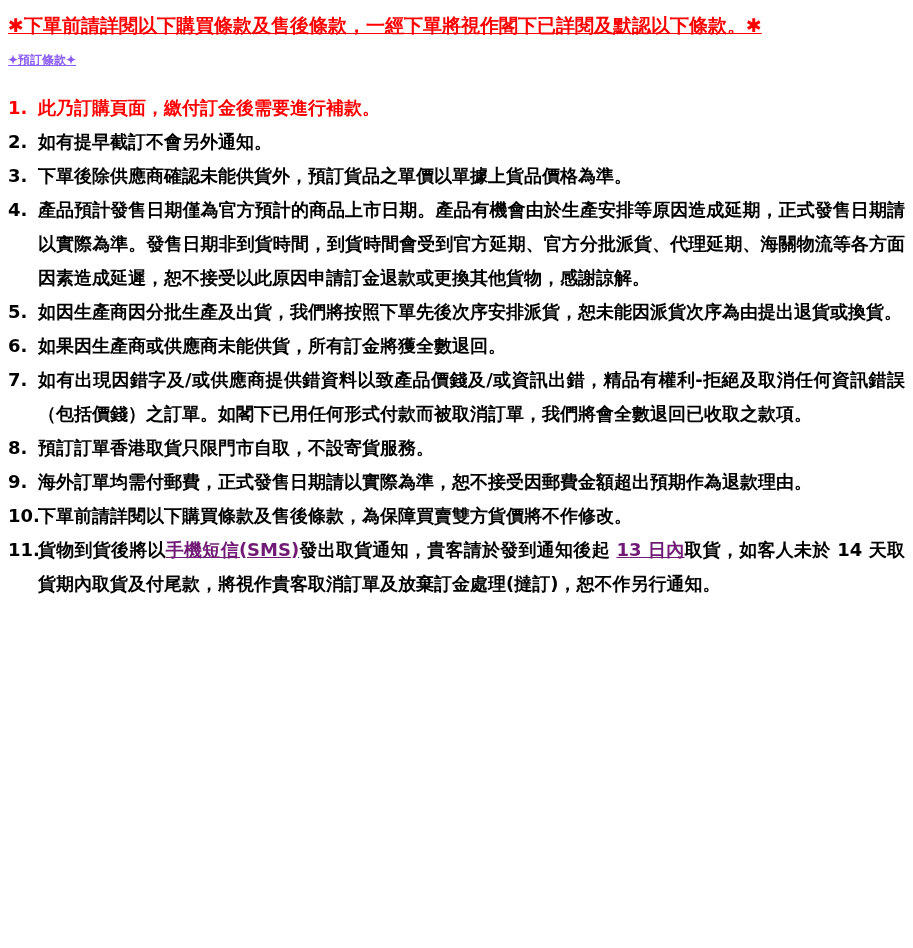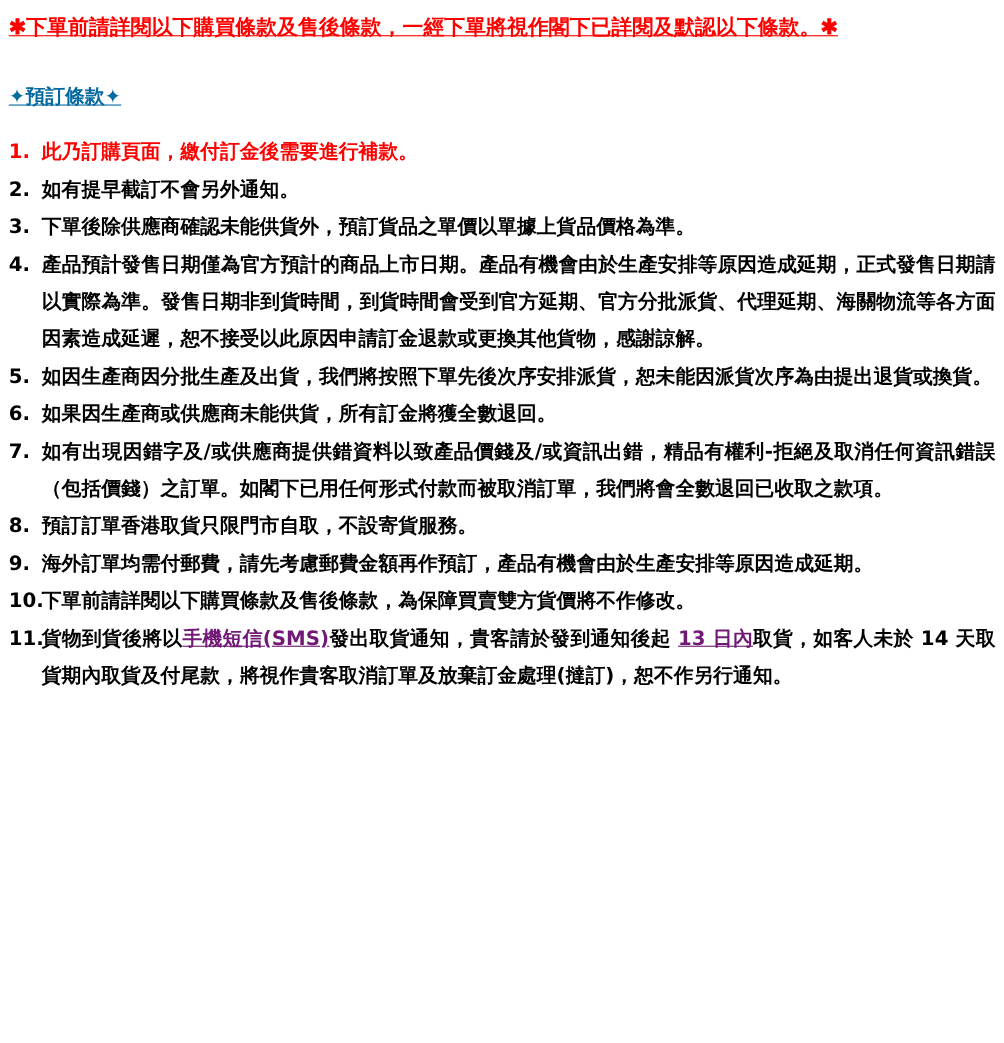--- a/index.html
+++ b/index.html
@@ -14,28 +14,28 @@
     color: #000000;
   }
   .page {
     padding: 12px 8px 10px 8px;
   }
   .notice {
     color: #ff0000;
     font-size: 19px;
     line-height: 1.45;
     text-decoration: underline;
-    margin-bottom: 36px;
-    font-family: Liberation Serif, serif;
+    margin-bottom: 12px;
   }
   .section-title {
-    color: #0369a1;
-    font-size: 18px;
+    color: #8b5cf6;
+    font-size: 12px;
     text-decoration: underline;
     margin-bottom: 22px;
+    font-family: Liberation Serif, serif;
   }
   .terms {
     font-size: 18px;
   }
   .term {
     display: flex;
     line-height: 34px;
   }
   .term .num {
     flex: 0 0 30px;
@@ -105,21 +105,21 @@
       <div class="txt">如有出現因錯字及/或供應商提供錯資料以致產品價錢及/或資訊出錯，精品有權利-拒絕及取消任何資訊錯誤（包括價錢）之訂單。如閣下已用任何形式付款而被取消訂單，我們將會全數退回已收取之款項。</div>
     </div>
 
     <div class="term">
       <span class="num">8.</span>
       <div class="txt">預訂訂單香港取貨只限門市自取，不設寄貨服務。</div>
     </div>
 
     <div class="term">
       <span class="num">9.</span>
-      <div class="txt">海外訂單均需付郵費，請先考慮郵費金額再作預訂，產品有機會由於生產安排等原因造成延期。</div>
+      <div class="txt">海外訂單均需付郵費，正式發售日期請以實際為準，恕不接受因郵費金額超出預期作為退款理由。</div>
     </div>
 
     <div class="term">
       <span class="num">10.</span>
       <div class="txt">下單前請詳閱以下購買條款及售後條款，為保障買賣雙方貨價將不作修改。</div>
     </div>
 
     <div class="term">
       <span class="num">11.</span>
       <div class="txt"><span>貨物到貨後將以</span><span class="red-underline">手機短信(SMS)</span><span>發出取貨通知，貴客請於發到通知後起 </span><span class="red-underline">13 日內</span><span>取貨，如客人未於 14 天取貨期內取貨及付尾款，將視作貴客取消訂單及放棄訂金處理(撻訂)，恕不作另行通知。</span></div>

